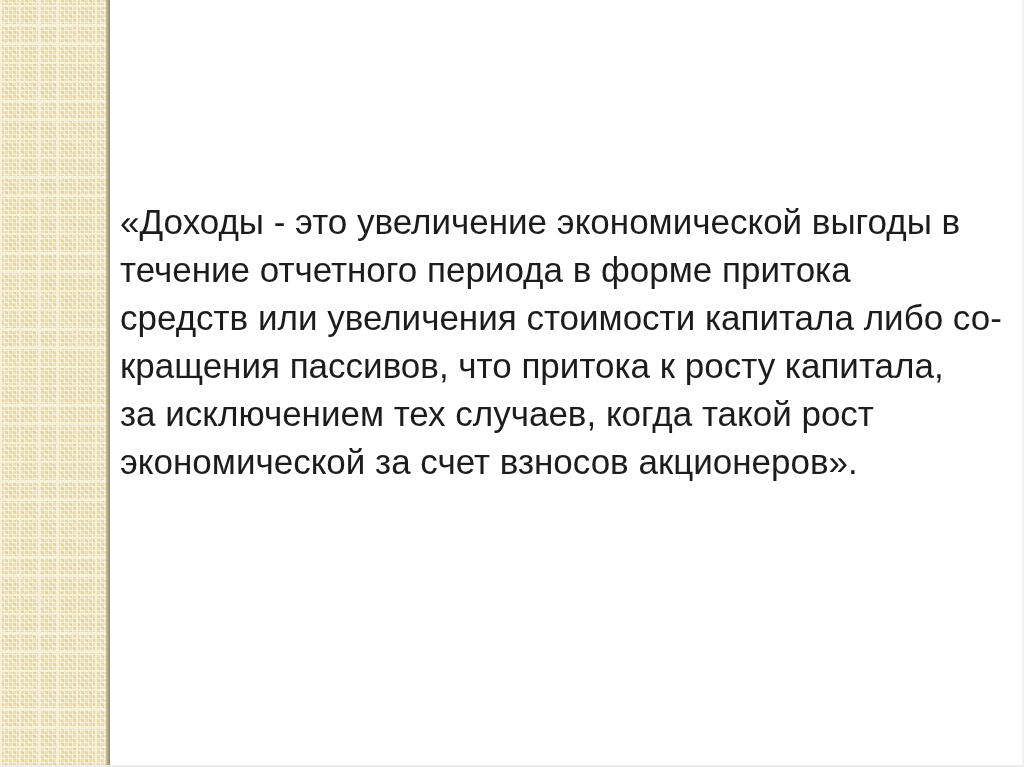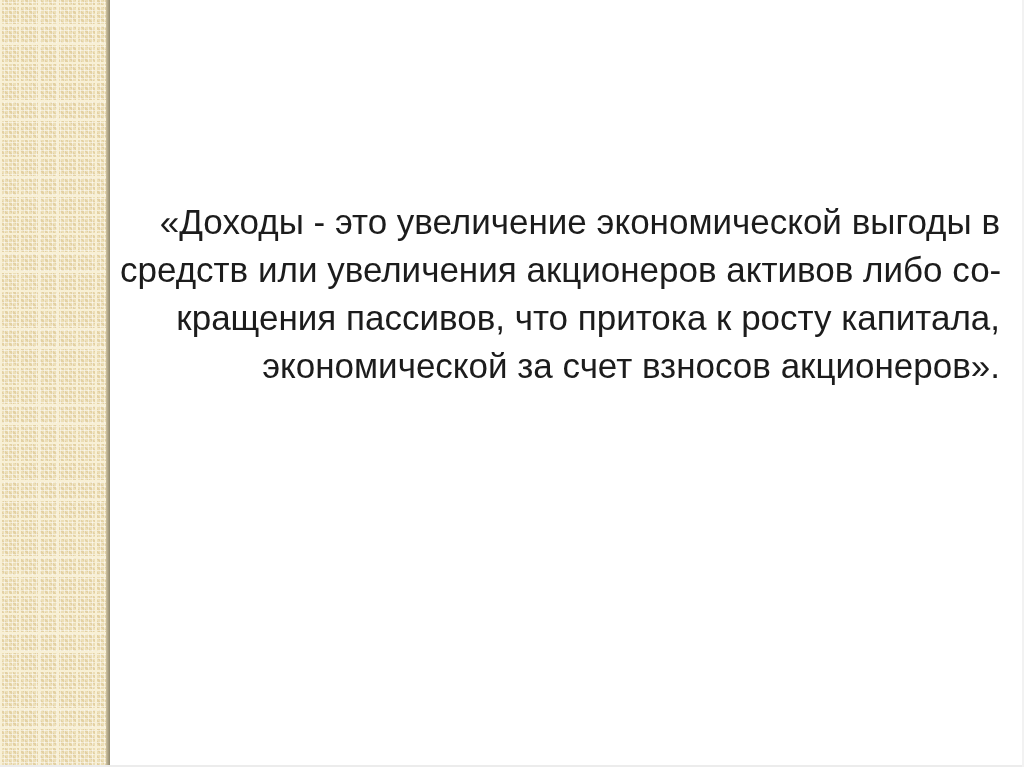--- a/index.html
+++ b/index.html
@@ -47,21 +47,20 @@
     top: 198px;
     width: 880px;
     color: var(--text, #1c1c1c);
     font-size: 35px;
     line-height: 48px;
     font-weight: 400;
     letter-spacing: 0;
   }
   .quote-line {
     white-space: nowrap;
-    text-align: right;
   }
   
   .bottom-edge {
     position: absolute;
     left: 0;
     right: 0;
     bottom: 0;
     height: 2px;
     background: var(--bottom-edge, #ececec);
   }
@@ -77,20 +76,22 @@
 </head>
 <body>
 
 <div class="slide">
   <div class="stripe">
     <div class="stripe-edge"></div>
   </div>
 
   <div class="quote">
       <div class="quote-line">«Доходы - это увеличение экономической выгоды в</div>
-      <div class="quote-line">средств или увеличения акционеров активов либо со-</div>
+      <div class="quote-line">течение отчетного периода в форме притока</div>
+      <div class="quote-line">средств или увеличения стоимости капитала либо со-</div>
       <div class="quote-line">кращения пассивов, что притока к росту капитала,</div>
+      <div class="quote-line">за исключением тех случаев, когда такой рост</div>
       <div class="quote-line">экономической за счет взносов акционеров».</div>
     </div>
 
   <div class="bottom-edge"></div>
   <div class="right-edge"></div>
 </div>
 
 </body></html>

